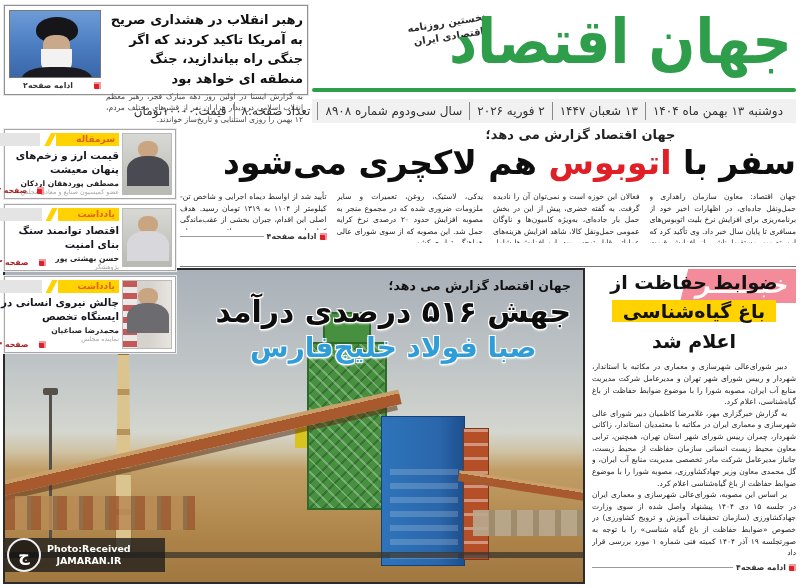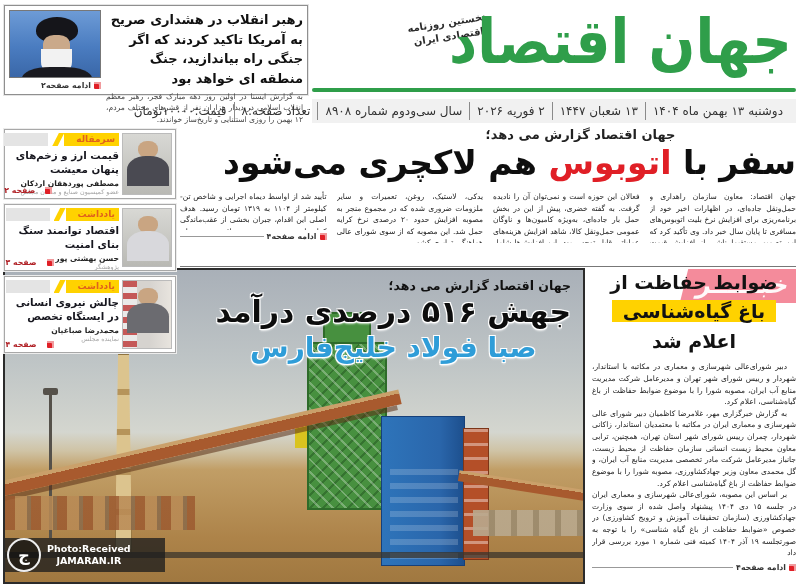--- a/index.html
+++ b/index.html
@@ -15,21 +15,21 @@
   .leader-headline { font-size:13px; font-weight:bold; line-height:1.5; color:#111; text-align:right; }
   .leader-lede { margin-top:3px; font-size:7.6px; line-height:1.5; color:#444; text-align:justify; }
   .leader-left { width:92px; display:flex; flex-direction:column; }
   .leader-photo { width:92px; height:82px; position:relative; overflow:hidden;
     background:linear-gradient(180deg,#6d9bd6 0%,#4a7cc0 55%,#3a67a8 100%); border:1px solid #777; }
   .turban { position:absolute; left:26px; top:6px; width:42px; height:26px; background:#15151a; border-radius:50% 50% 45% 45%; }
   .face { position:absolute; left:33px; top:24px; width:27px; height:22px; background:#caa98a; border-radius:40%; }
   .beard { position:absolute; left:31px; top:38px; width:31px; height:26px; background:#f2f2f2; border-radius:0 0 50% 50%; }
   .robe { position:absolute; left:12px; top:56px; width:70px; height:28px; background:#1a1a20; border-radius:40% 40% 0 0; }
   .mic { position:absolute; left:50px; top:66px; width:5px; height:18px; background:#222; transform:rotate(18deg); }
-  .cont-link { display:flex; align-items:center; gap:3px; margin-top:3px; direction:rtl; }
+  .cont-link { display:flex; align-items:center; gap:21px; margin-top:3px; direction:rtl; }
   .cont-ico { width:7px; height:7px; background:#e01f26; border-radius:1px; box-shadow:inset -2px 2px 0 rgba(255,255,255,.55); flex:0 0 auto; }
   .cont-txt { font-size:7.8px; font-weight:bold; color:#333; white-space:nowrap; }
 
   
   .masthead { position:absolute; left:312px; top:0; width:484px; height:97px; }
   .logo { position:absolute; right:4px; top:6px; font-size:55px; font-weight:bold; color:#2f9e4a;
     transform:scaleY(1.12); transform-origin:top right; letter-spacing:-1px; white-space:nowrap; }
   .tagline { position:absolute; left:96px; top:16px; font-size:10px; line-height:1.35; color:#2b2b2b;
     text-align:center; transform:rotate(-9deg); font-weight:bold; }
   .masthead-line { position:absolute; left:0; bottom:5px; width:100%; height:4px; background:#2f9e4a; border-radius:3px; }
@@ -50,21 +50,21 @@
   .side-photo .p-head { position:absolute; left:15px; top:7px; width:20px; height:17px; background:#c9a582; border-radius:45%; }
   .side-photo .p-body { position:absolute; left:4px; top:22px; width:42px; height:30px; background:#4a4a52; border-radius:45% 45% 0 0; }
   .side-photo.flagged { background:linear-gradient(90deg,#d6d3cf 0%,#d6d3cf 55%,#e8e4de 100%); }
   .side-photo.flagged::before { content:""; position:absolute; left:0; top:0; width:14px; height:100%;
     background:repeating-linear-gradient(180deg,#c03a3a 0 6px,#efefef 6px 12px); opacity:.8; }
   .side-content { flex:1; display:flex; flex-direction:column; position:relative; }
   .tag-row { display:flex; align-items:stretch; height:13px; direction:ltr; }
   .tag-gray { width:44px; background:#e4e4e4; }
   .tag-notch { width:12px; margin-left:4px; background:#ffd200; clip-path:polygon(0 100%,55% 0,100% 0,45% 100%); }
   .tag-bar { flex:1; background:#ffd200; color:#e0611c; font-size:9px; font-weight:bold;
-    text-align:right; padding-left:12px; line-height:13px; direction:rtl; padding-right:4px; }
+    text-align:right; padding-left:20px; line-height:13px; direction:rtl; padding-right:4px; }
   .side-title { margin-top:3px; font-size:10.3px; font-weight:bold; color:#16161e; line-height:1.35; text-align:right; }
   .side-author { margin-top:2px; font-size:7.6px; font-weight:bold; color:#222; text-align:right; }
   .side-role { font-size:6.4px; color:#a5a5a5; text-align:right; }
   .side-page { position:absolute; bottom:0; left:0; display:flex; align-items:center; gap:10px; direction:rtl; }
   .side-page .cont-txt { color:#b02025; }
 
   
   .main-article { position:absolute; left:180px; top:127px; width:616px; height:140px; }
   .head-wrap { margin-left:185px; text-align:center; }
   .kicker { font-size:13px; font-weight:bold; color:#222; }

